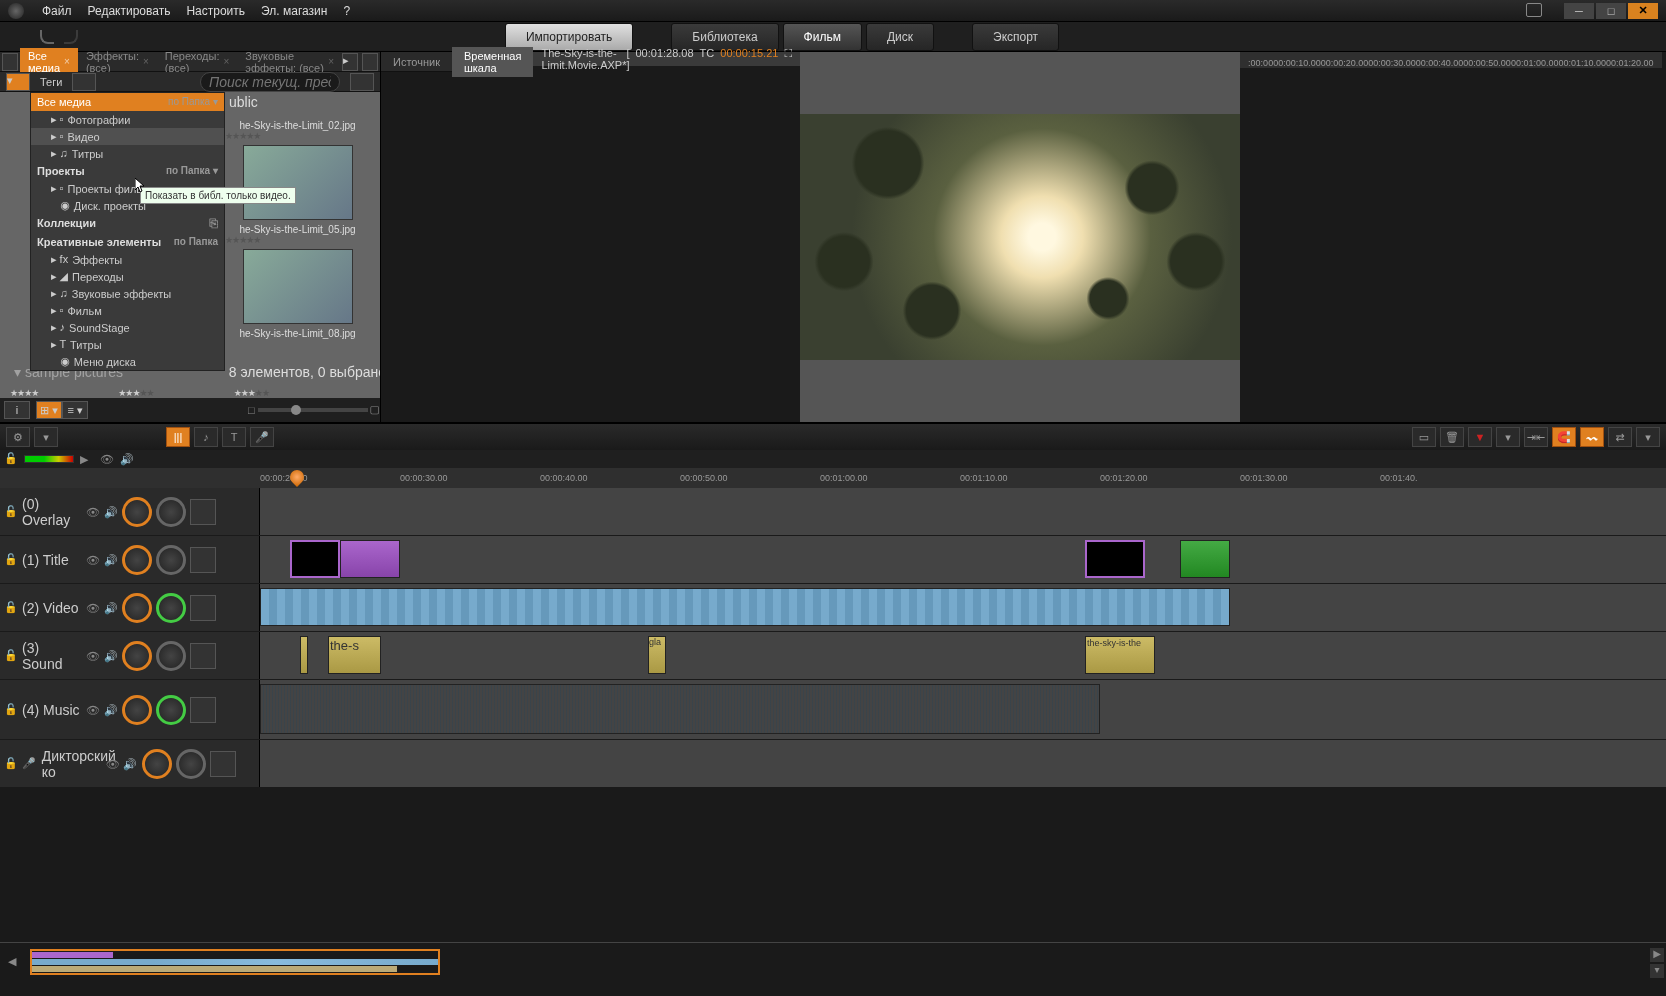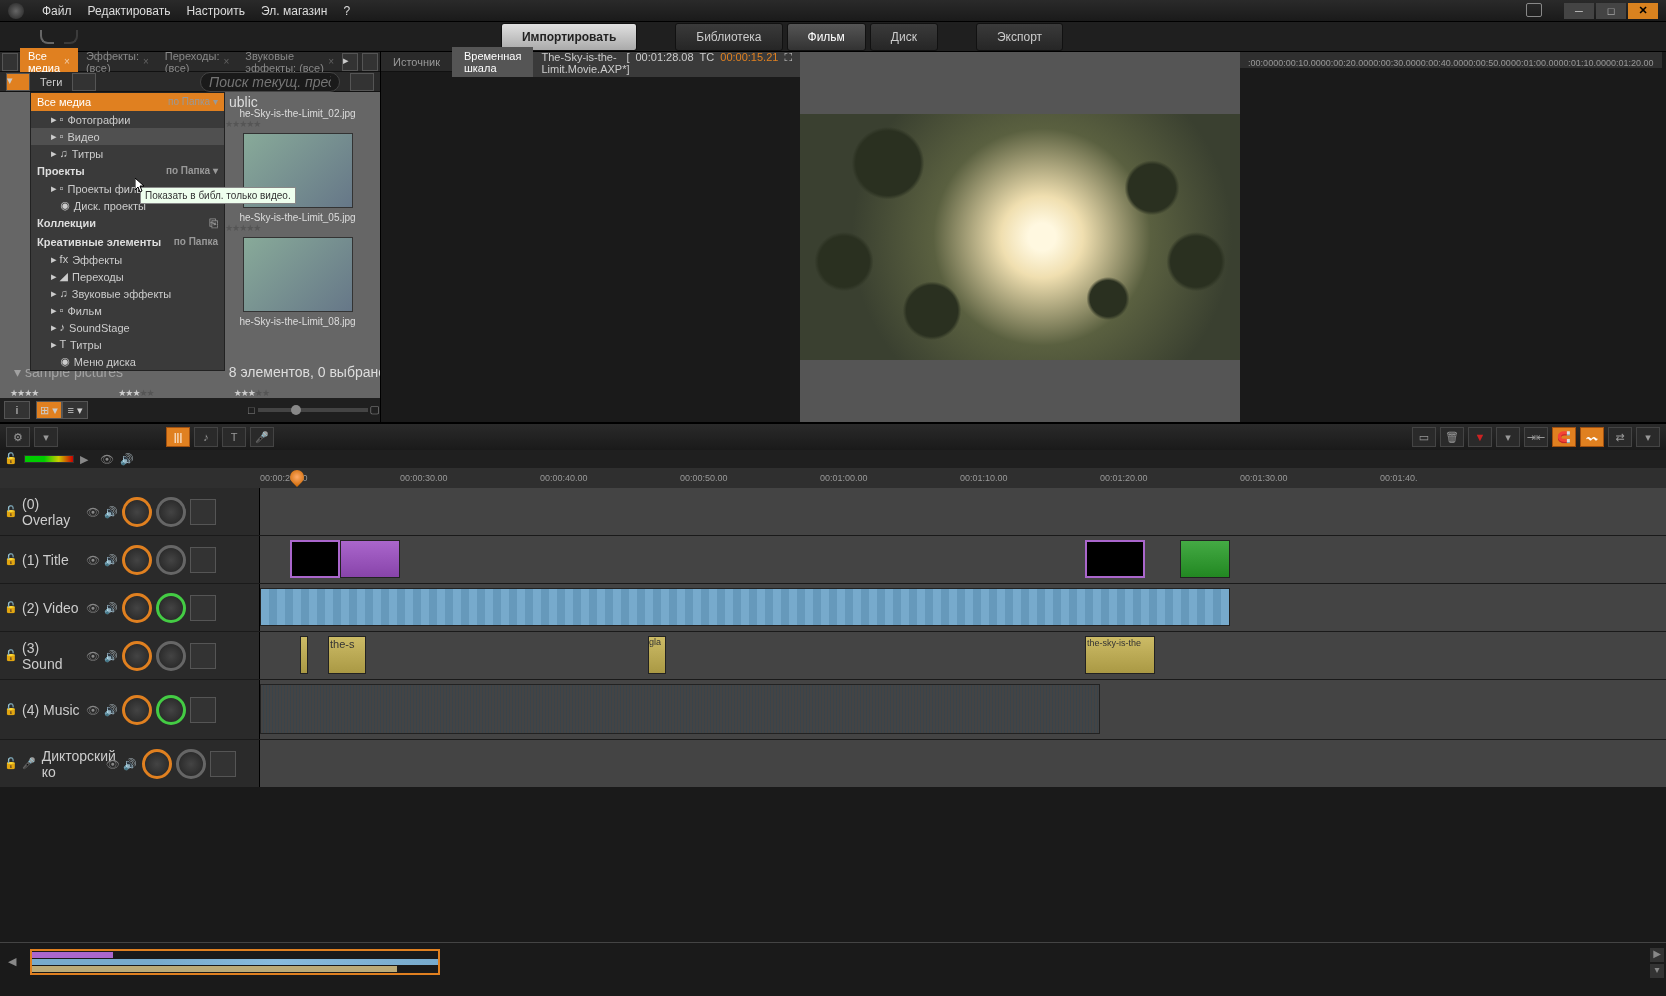--- a/index.html
+++ b/index.html
@@ -12,21 +12,21 @@
 .win-min{background:#444}
 .win-max{background:#444}
 .win-close{background:#d9821f;color:#000;font-weight:bold}
 .cart{margin-right:20px;width:16px;height:14px;border:1px solid #888;border-radius:2px}
 .nav-row{height:30px;background:#1f1f1f;display:flex;align-items:center;border-bottom:1px solid #000}
 .undo-redo{display:flex;margin-left:40px;gap:10px}
 .ur-btn{width:14px;height:14px;border:2px solid #666;border-top:none;border-right:none;border-radius:0 0 0 8px}
 .main-nav{margin-left:auto;margin-right:auto;display:flex;gap:4px}
 .nav-btn{padding:6px 20px;background:linear-gradient(#3a3a3a,#262626);border:1px solid #111;border-radius:3px;color:#ccc;font-size:12px;cursor:pointer}
 .nav-btn.active{background:linear-gradient(#555,#333);color:#fff}
-.nav-btn.primary{background:linear-gradient(#e0e0e0,#aaa);color:#222;font-weight:bold}
+.nav-btn.primary{background:linear-gradient(#e0e0e0,#aaa);color:#222;font-weight:normal}
 .export{margin-right:180px}
 .content{display:flex;height:370px}
 .library{width:558px;display:flex;flex-direction:column;border-right:1px solid #000;position:relative}
 .lib-tabs{height:20px;background:#2a2a2a;display:flex;align-items:center;border-bottom:1px solid #111}
 .side-icon{width:24px;height:18px;background:#333;margin:0 2px;border:1px solid #555}
 .lib-tab{padding:2px 8px;color:#888;font-size:11px;cursor:pointer;display:flex;align-items:center;gap:4px}
 .lib-tab.active{background:#e08020;color:#fff}
 .tab-x{font-size:10px;opacity:.6}
 .lib-toolbar{height:20px;background:#2a2a2a;display:flex;align-items:center;padding:0 4px;border-bottom:1px solid #111;gap:8px}
 .search{margin-left:auto;background:#1a1a1a;border:1px solid #444;border-radius:10px;padding:1px 8px;width:140px;color:#666;font-size:14px;font-style:italic}
@@ -46,21 +46,21 @@
 .lib-bottom{height:24px;background:#1f1f1f;display:flex;align-items:center;padding:0 4px;gap:6px}
 .view-toggle{display:flex}
 .vt-btn{width:26px;height:18px;background:#333;border:1px solid #555;display:flex;align-items:center;justify-content:center}
 .vt-btn.active{background:#e08020}
 .slider{width:110px;height:4px;background:#444;margin-left:auto;margin-right:8px;position:relative}
 .slider-thumb{width:10px;height:10px;background:#888;border-radius:50%;position:absolute;top:-3px;left:30%}
 .preview{flex:1;display:flex;}
 .prev-tabs{height:20px;background:#2a2a2a;display:flex;align-items:center;border-bottom:1px solid #111}
 .prev-tab{padding:3px 12px;color:#999;font-size:11px}
 .prev-tab.active{background:#555;color:#fff}
-.prev-title{height:25px;background:#3a3a3a;padding:2px 8px;font-size:11px;display:flex;align-items:flex-end}
+.prev-title{height:14px;background:#3a3a3a;padding:2px 8px;font-size:11px;display:flex;align-items:center}
 .timecode{margin-left:auto;font-family:monospace;font-size:11px;display:flex;gap:6px}
 .tc-val{color:#e08020}
 .video-area{flex:1;background:#555;display:flex;align-items:center;justify-content:center}
 .video-frame{width:440px;height:246px;background:radial-gradient(circle at 55% 50%,#fff8e0 5%,#f0dfb0 15%,#5a6040 40%,#3a4030 70%);position:relative;overflow:hidden}
 .leaves{position:absolute;inset:0;background:radial-gradient(circle at 20% 20%,#2a3020 8%,transparent 9%),radial-gradient(circle at 80% 30%,#2a3020 6%,transparent 7%),radial-gradient(circle at 30% 80%,#2a3020 7%,transparent 8%),radial-gradient(circle at 70% 75%,#2a3020 5%,transparent 6%),radial-gradient(circle at 10% 60%,#2a3020 6%,transparent 7%),radial-gradient(circle at 90% 60%,#2a3020 6%,transparent 7%)}
 .ruler{height:16px;background:#2f2f2f;display:flex;font-size:9px;color:#999;padding:0 8px;align-items:flex-end}
 .ruler span{flex:1;text-align:left}
 .scrub{height:12px;background:#2a2a2a;border:1px solid #444;margin:2px 8px;position:relative}
 .playhead{width:12px;height:16px;background:radial-gradient(#fa6,#c60);border-radius:50%;position:absolute;top:-3px;left:18%}
 .transport{height:26px;background:#1f1f1f;display:flex;align-items:center;justify-content:center;gap:6px}
@@ -199,21 +199,21 @@
     </div>
     <div class="tooltip">Показать в библ. только видео.</div>
     <svg class="cursor-arrow" viewBox="0 0 12 16">
         <path d="M0 0 L0 12 L3 9 L5 14 L7 13 L5 8 L9 8 Z" fill="#fff" stroke="#000"></path>
       </svg>
 
     <div class="thumbs">
       <div class="section-header" style="position:absolute;top:0;left:225px;right:10px">
           <span>ublic</span>
         </div>
-      <div class="thumb-group" style="margin-top:12px">
+      <div class="thumb-group" style="margin-top:24px">
           <div class="thumb-label">he-Sky-is-the-Limit_02.jpg</div>
           <div class="stars">★★★★★</div>
           <div class="thumb"></div>
           <div class="thumb-label">he-Sky-is-the-Limit_05.jpg</div>
           <div class="stars">★★★★★</div>
           <div class="thumb"></div>
           <div class="thumb-label">he-Sky-is-the-Limit_08.jpg</div>
         </div>
       <div class="section-header" style="position:absolute;bottom:16px;left:10px;right:10px">
           <span style="opacity:.5">▾ sample pictures</span>
@@ -381,21 +381,21 @@
           <span class="lock">🔓</span>
           <span class="track-name">(3) Sound</span>
           <span class="icon-sm">👁</span>
           <span class="icon-sm">🔊</span>
           <div class="dial"></div>
           <div class="dial" style="border-color:#666"></div>
           <div class="grid-btn"></div>
         </div>
       <div class="track-content">
         <div class="clip audio" style="left:40px;width:8px"></div>
-        <div class="clip audio" style="left:68px;width:38px;font-size:11px;color:#333;padding:1px">the-s</div>
+        <div class="clip audio" style="left:68px;width:53px;font-size:13px;color:#333;padding:1px">the-s</div>
         <div class="clip audio" style="left:388px;width:18px;font-size:9px;color:#333">gla</div>
         <div class="clip audio" style="left:825px;width:70px;font-size:9px;color:#333;padding:1px">the-sky-is-the</div>
       </div>
     </div>
     <div class="track" style="height:60px">
       <div class="track-header">
           <span class="lock">🔓</span>
           <span class="track-name">(4) Music</span>
           <span class="icon-sm">👁</span>
           <span class="icon-sm">🔊</span>

